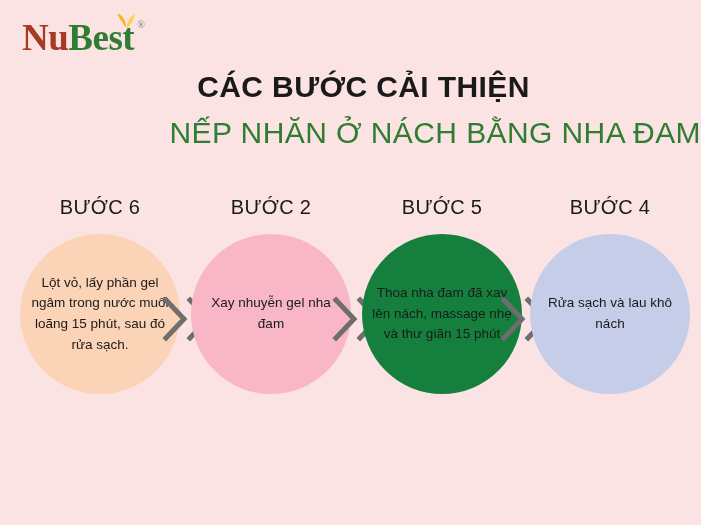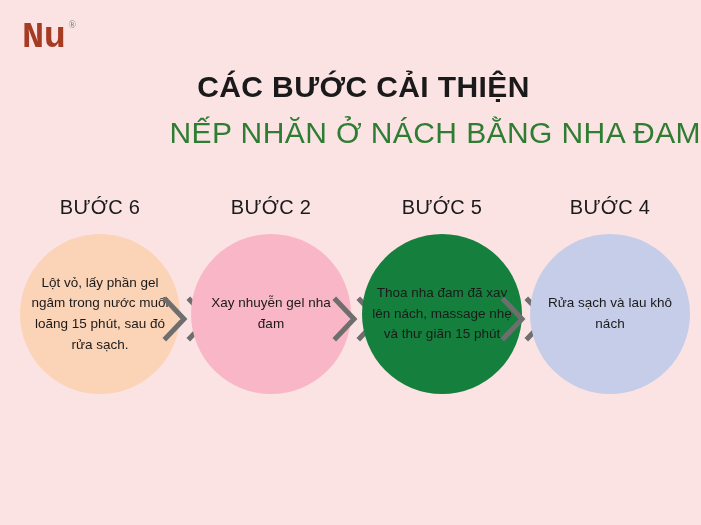--- a/index.html
+++ b/index.html
@@ -24,21 +24,21 @@
   #logo {
     position: absolute;
     left: 22px;
     top: 14px;
     height: 42px;
     display: flex;
     align-items: flex-end;
     line-height: 1;
   }
   .logo-nu {
-    font-family: Liberation Mono, monospace;
+    font-family: Liberation Serif, serif;
     font-weight: bold;
     font-size: 37px;
     color: #A63B24;
     letter-spacing: -0.5px;
   }
   .logo-best {
     font-family: "Liberation Serif", serif;
     font-weight: bold;
     font-size: 37px;
     color: #2E7D32;
@@ -139,20 +139,27 @@
   #connector-2 { left: 332px; }
   #connector-3 { left: 500px; }
 </style>
 </head>
 <body>
 
 <div id="canvas">
 
   <div id="logo">
     <span class="logo-nu">Nu</span>
+    <span class="logo-best">
+      <span>Best</span>
+      <svg class="logo-leaf" viewBox="0 0 22 20">
+        <path d="M10.5 19 C8 13 4 10 2.5 4.5 C7 5.5 10 10 10.8 16 Z" fill="#F5B81A"></path>
+        <path d="M11.6 18 C12.5 12 16 8 20 4 C19.5 10 16.5 15 12.4 18.6 Z" fill="#FBD24B"></path>
+      </svg>
+    </span>
     <span class="logo-reg">®</span>
   </div>
 
   <div id="title-line-1">CÁC BƯỚC CẢI THIỆN</div>
   <div id="title-line-2">NẾP NHĂN Ở NÁCH BẰNG NHA ĐAM</div>
 
   <div class="step" id="step-1">
     <div class="step-label">BƯỚC 6</div>
     <div class="step-circle" style="background:#FBD3B6">
       <div class="step-text">Lột vỏ, lấy phần gel ngâm trong nước muối loãng 15 phút, sau đó rửa sạch.</div>

